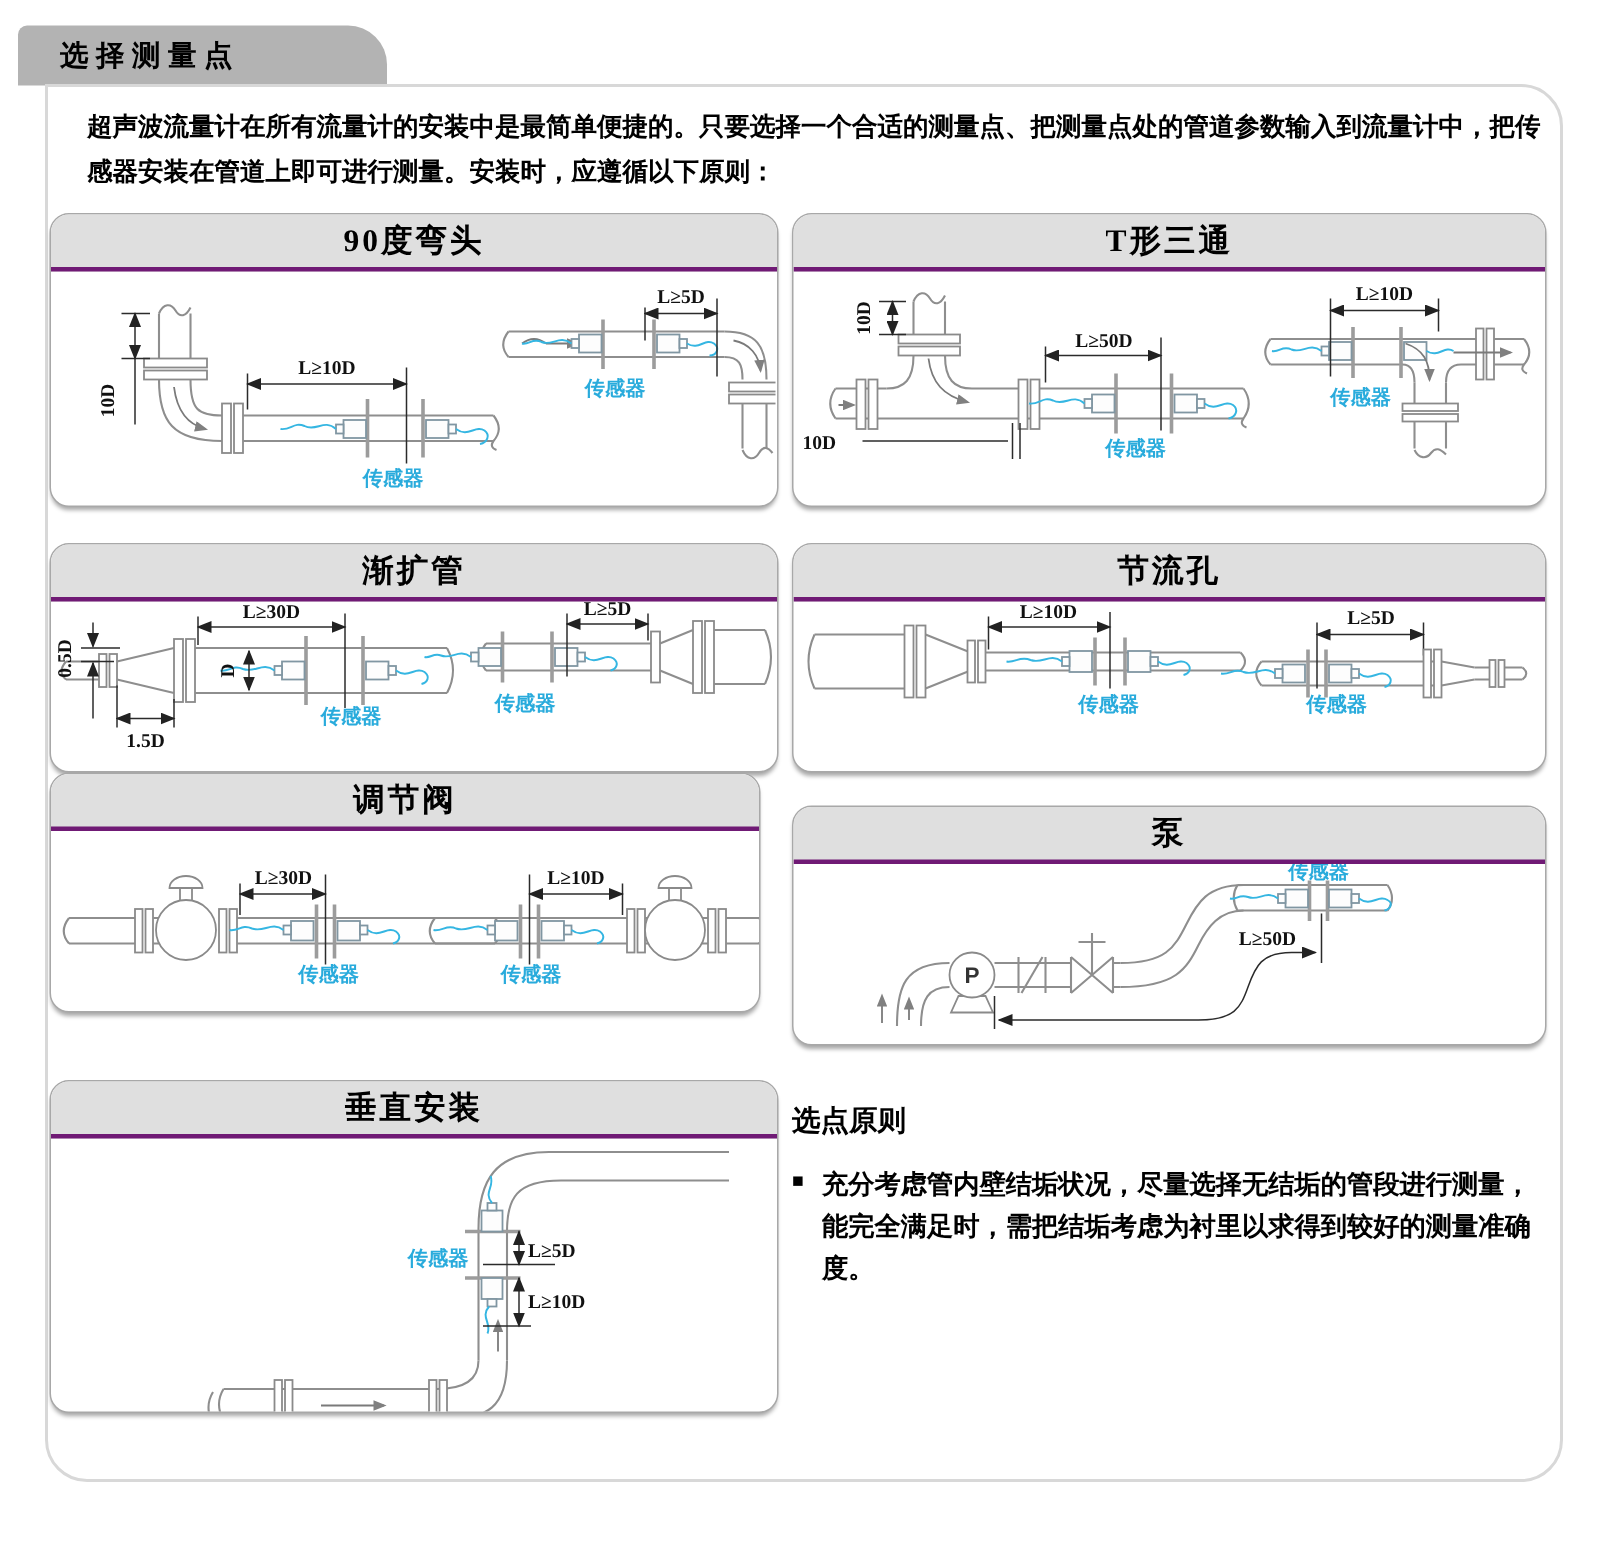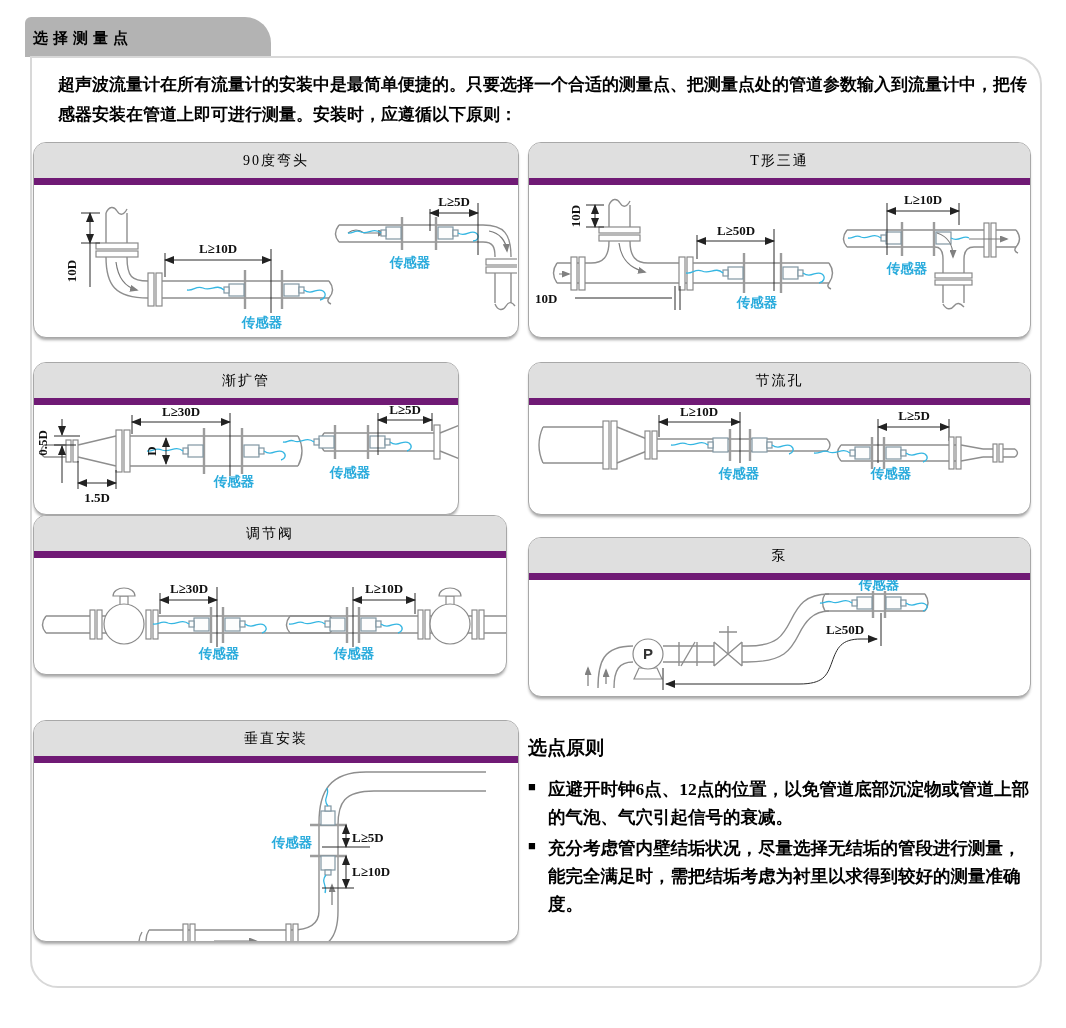--- a/index.html
+++ b/index.html
@@ -1,26 +1,26 @@
 <!DOCTYPE html>
 <html><head>
 <meta charset="utf-8">
 <style>
   html,body{margin:0;padding:0;background:#fff;}
   body{width:1066px;height:1028px;position:relative;font-family:"Liberation Serif",serif;color:#000;}
-  .tab{position:absolute;left:25px;top:17px;width:246px;height:40px;background:#b3b3b3;
-       border-radius:6px 26px 0 0;font-weight:bold;font-size:15px;letter-spacing:5px;
-       line-height:42px;padding-left:8px;box-sizing:border-box;}
+  .tab{position:absolute;left:12px;top:17px;width:246px;height:40px;background:#b3b3b3;
+       border-radius:6px 26px 0 0;font-weight:bold;font-size:19px;letter-spacing:5px;
+       line-height:42px;padding-left:28px;box-sizing:border-box;}
   .sheet{position:absolute;left:30px;top:56px;width:1012px;height:932px;
          border:2px solid #d8d8d8;border-radius:0 28px 28px 28px;box-sizing:border-box;}
   .intro{position:absolute;left:58px;top:70px;width:984px;font-size:17px;font-weight:700;line-height:1.78;}
   .panel{position:absolute;border:1.5px solid #a8a8a8;border-radius:13px;background:#fff;
          box-shadow:0 3px 3px -1px rgba(0,0,0,0.35);overflow:hidden;box-sizing:border-box;}
-  .phead{height:35px;background:#dfdfdf;border-bottom:7px solid #701a75;text-align:center;
-         font-weight:normal;font-size:14px;letter-spacing:2px;line-height:35px;}
+  .phead{height:35px;background:#dfdfdf;border-bottom:3px solid #701a75;text-align:center;
+         font-weight:bold;font-size:21px;letter-spacing:2px;line-height:35px;}
   .pbody svg{display:block;}
   .principles{position:absolute;left:528px;top:733px;width:508px;font-size:17.5px;font-weight:600;line-height:1.6;}
   .p-title{font-size:19px;margin-bottom:12px;}
   .principles ul{list-style:none;margin:0;padding:0;}
   .principles li{position:relative;padding-left:20px;margin-bottom:3px;}
   .principles li::before{content:"■";position:absolute;left:0;top:2px;font-size:13px;}
   
   .pp{fill:none;stroke:#8e8e8e;stroke-width:1.4;}
   .fl{fill:#fff;stroke:#8a8a8a;stroke-width:1.2;}
   .sb{stroke:#9c9c9c;stroke-width:2.4;fill:none;}
@@ -192,21 +192,21 @@
     <path class="pp" d="M414,119 c3,6 8,6 11,2 c3,-4 6,-3 10,1"></path>
     <line class="dm" x1="358" y1="18" x2="358" y2="70"></line>
         <line class="dm" x1="430" y1="18" x2="430" y2="40"></line>
     <line class="dm" x1="358" y1="26" x2="430" y2="26" marker-start="url(#ah)" marker-end="url(#ah)"></line>
     <text class="dt" x="394" y="19" text-anchor="middle">L≥10D</text>
     <text class="st" x="378" y="88" text-anchor="middle">传感器</text>
   </svg>
   </div>
 </section>
 
-<section class="panel" style="left:33px;top:362px;width:426px;height:153px">
+<section class="panel" style="left:33px;top:362px;width:486px;height:153px">
   <div class="phead">渐扩管</div>
   <div class="pbody">
   <svg width="483" height="115" viewBox="0 0 483 115">
 
     <path class="pp" d="M10,40 L34,40"></path>
         <path class="pp" d="M10,52 L34,52"></path>
     <path class="pp" d="M10,40 q-6,7 0,12"></path>
     <rect class="fl" x="32" y="35" width="5" height="22"></rect>
         <rect class="fl" x="39" y="35" width="5" height="22"></rect>
     <path class="pp" d="M44,40 L82,31"></path>
@@ -474,16 +474,15 @@
     <line class="dm" x1="288" y1="125" x2="320" y2="125"></line>
     <text class="dt" x="318" y="113">L≥10D</text>
     <text class="st" x="258" y="84" text-anchor="middle">传感器</text>
   </svg>
   </div>
 </section>
 
 <div class="principles">
   <div class="p-title">选点原则</div>
   <ul>
-    <li>应避开时钟6点、12点的位置，以免管道底部沉淀物或管道上部的气泡、气穴引起信号的衰减。</li>
     <li>充分考虑管内壁结垢状况，尽量选择无结垢的管段进行测量，能完全满足时，需把结垢考虑为衬里以求得到较好的测量准确度。</li>
   </ul>
 </div>
 
 </body></html>

